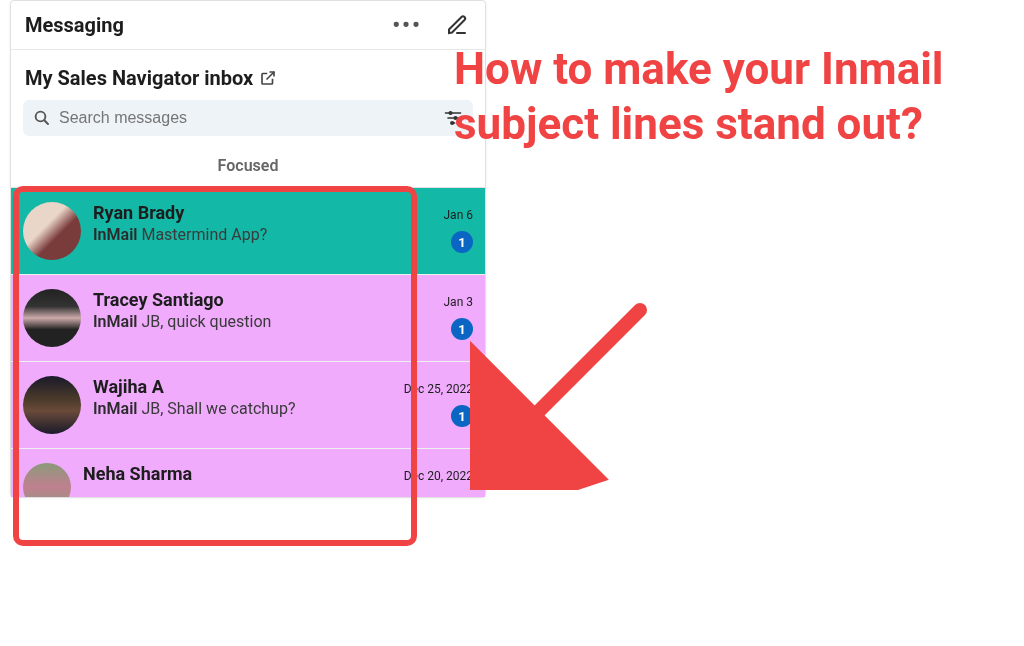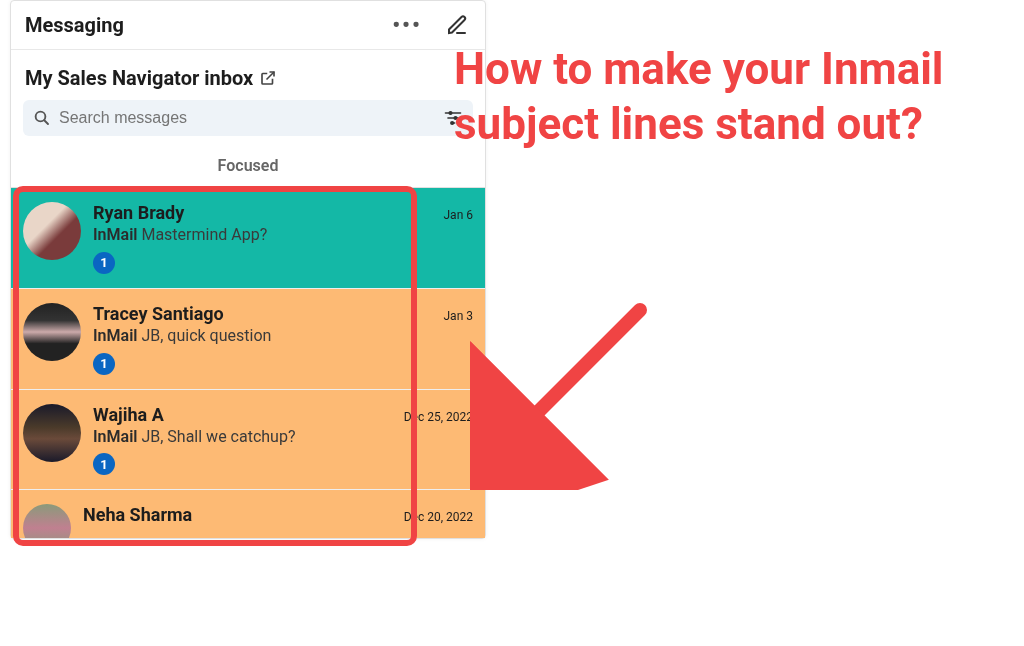--- a/index.html
+++ b/index.html
@@ -100,21 +100,21 @@
       border-bottom: 2px solid #0a7a3d;
     }
     .list {
       position: relative;
     }
     .list-item {
       display: flex;
       padding: 14px 12px;
       gap: 12px;
       border-bottom: 1px solid #eee;
-      background: #fdba74;
+      background: #f0abfc;
     }
     .list-item.selected {
       background: #14b8a6;
     }
     .avatar {
       width: 58px;
       height: 58px;
       border-radius: 50%;
       flex-shrink: 0;
       background: #ccc;
@@ -138,21 +138,20 @@
       font-size: 12px;
       font-weight: 400;
       color: #1d1d1d;
       white-space: nowrap;
     }
     .row2 {
       display: flex;
       justify-content: space-between;
       align-items: flex-start;
       margin-top: 2px;
-      flex-direction: column;
     }
     .preview {
       font-size: 16px;
       color: #3a3a3a;
       line-height: 1.3;
     }
     .preview .tag {
       font-weight: 600;
       color: #2b2b2b;
     }

